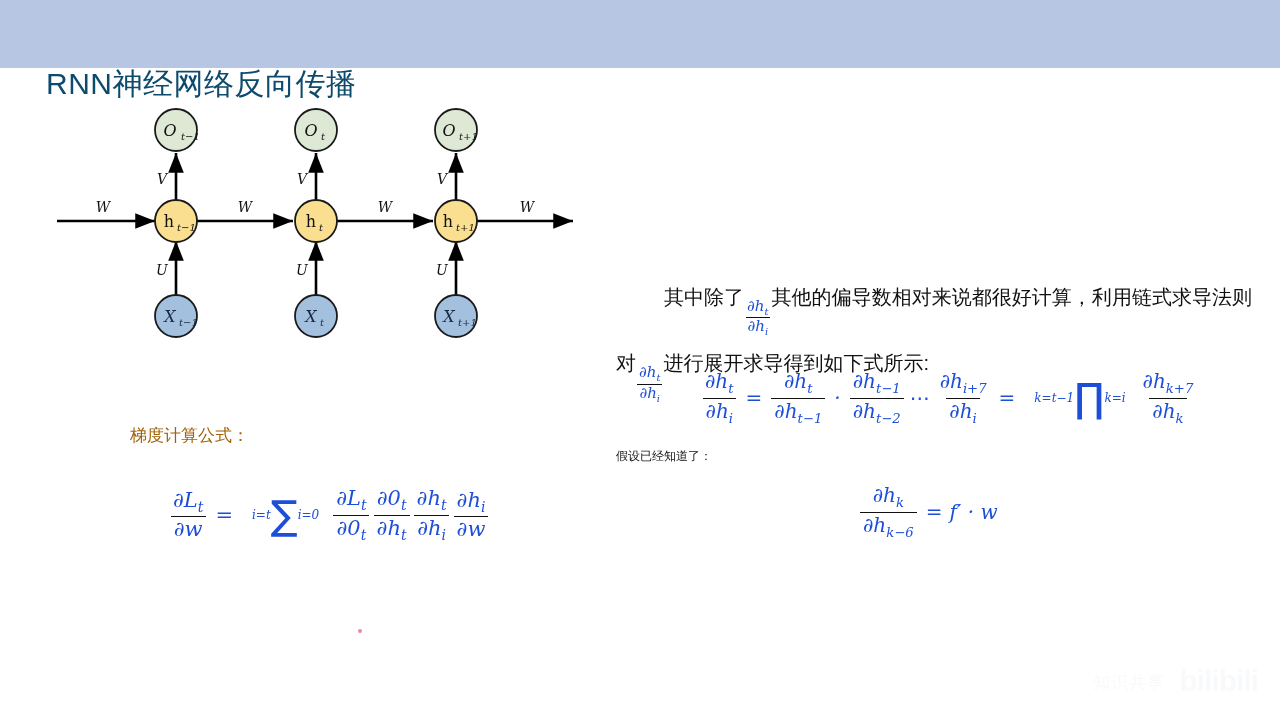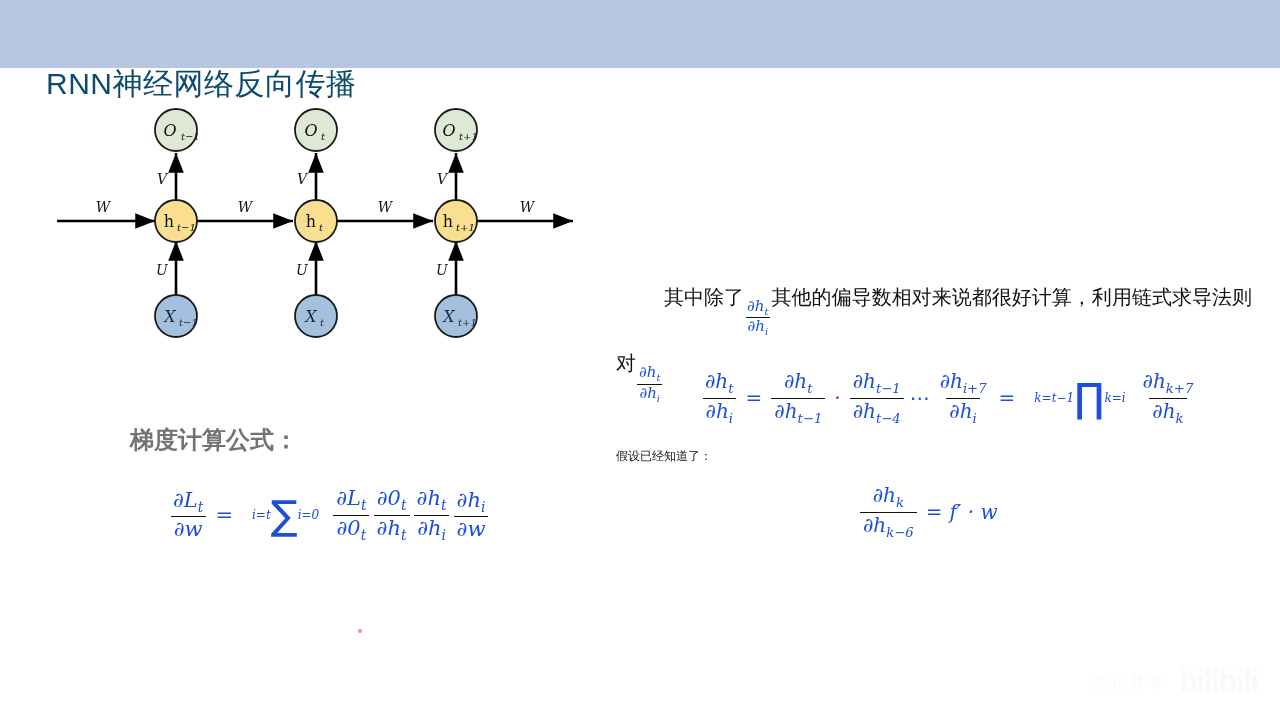--- a/index.html
+++ b/index.html
@@ -63,23 +63,23 @@
   }
   .frac > .num { padding: 0 3px 1px 3px; }
   .frac > .den { border-top: 1.6px solid #111; padding: 1px 3px 0 3px; }
   sub, sup { font-size: 0.66em; font-style: italic; }
 
   
   #grad-heading {
     position: absolute;
     left: 130px;
     top: 424px;
-    font-size: 24px;
-    font-weight: bold;
-    color: #737373;
+    font-size: 17px;
+    font-weight: normal;
+    color: #a16207;
     white-space: nowrap;
     font-family: "Liberation Sans", sans-serif;
   }
   #grad-formula {
     position: absolute;
     left: 168px;
     top: 487px;
     display: flex;
     align-items: center;
     font-size: 21px;
@@ -305,37 +305,37 @@
   </span>
 </div>
 
 <div id="right-para-1">
   <span class="indent"></span><span>其中除了</span><span class="inlinefrac math">
       <span class="num" style="padding:0 2px;"><span>∂h</span><sub>t</sub></span>
       <span class="den" style="border-top:1.4px solid #111;padding:0 2px;"><span>∂h</span><sub>i</sub></span>
     </span><span>其他的偏导数相对来说都很好计算，利用链</span><span>式求导法则对</span><span class="inlinefrac math">
       <span class="num" style="padding:0 2px;"><span>∂h</span><sub>t</sub></span>
       <span class="den" style="border-top:1.4px solid #111;padding:0 2px;"><span>∂h</span><sub>i</sub></span>
-    </span>
+    </span><span>进行展开求导得到如下式所示:</span>
 </div>
 
 <div id="chain-formula" class="math">
   <span class="frac">
     <span class="num"><span>∂h</span><sub>t</sub></span>
     <span class="den"><span>∂h</span><sub>i</sub></span>
   </span>
   <span class="op">=</span>
   <span class="frac">
     <span class="num"><span>∂h</span><sub>t</sub></span>
     <span class="den"><span>∂h</span><sub>t−1</sub></span>
   </span>
   <span class="op">·</span>
   <span class="frac">
     <span class="num"><span>∂h</span><sub>t−1</sub></span>
-    <span class="den"><span>∂h</span><sub>t−4</sub></span>
+    <span class="den"><span>∂h</span><sub>t−2</sub></span>
   </span>
   <span class="dots">⋯</span>
   <span class="frac">
     <span class="num"><span>∂h</span><sub>i+7</sub></span>
     <span class="den"><span>∂h</span><sub>i</sub></span>
   </span>
   <span class="op">=</span>
   <span class="bigop">
     <span class="lim">k=t−1</span>
     <span class="glyph">∏</span>

